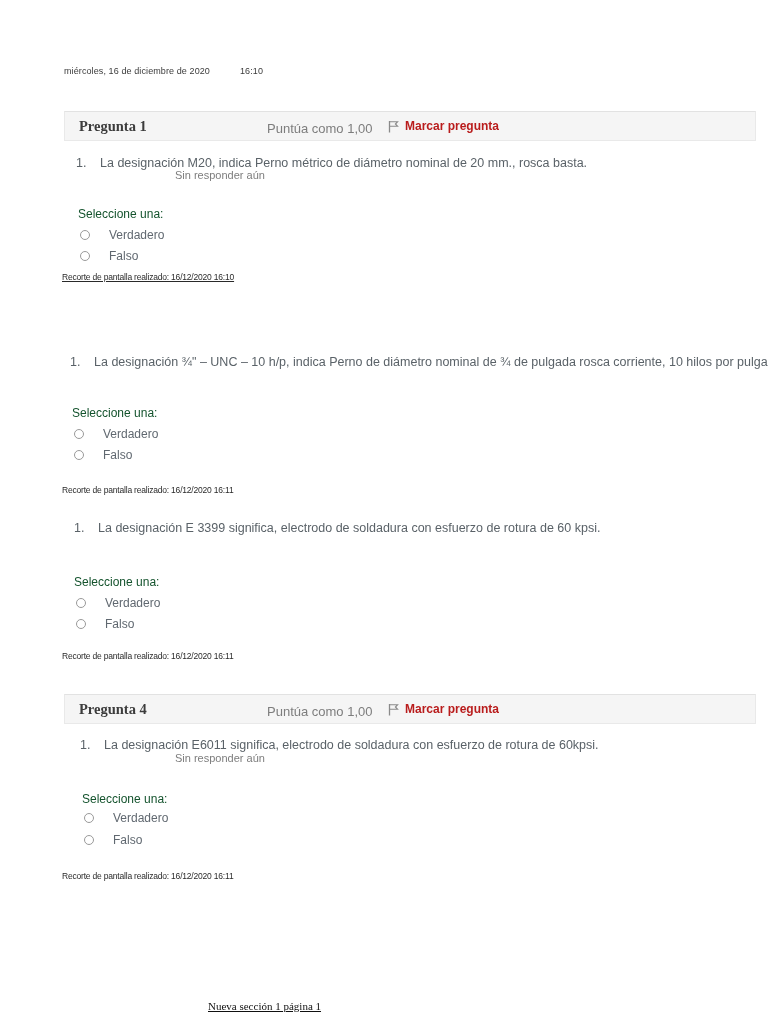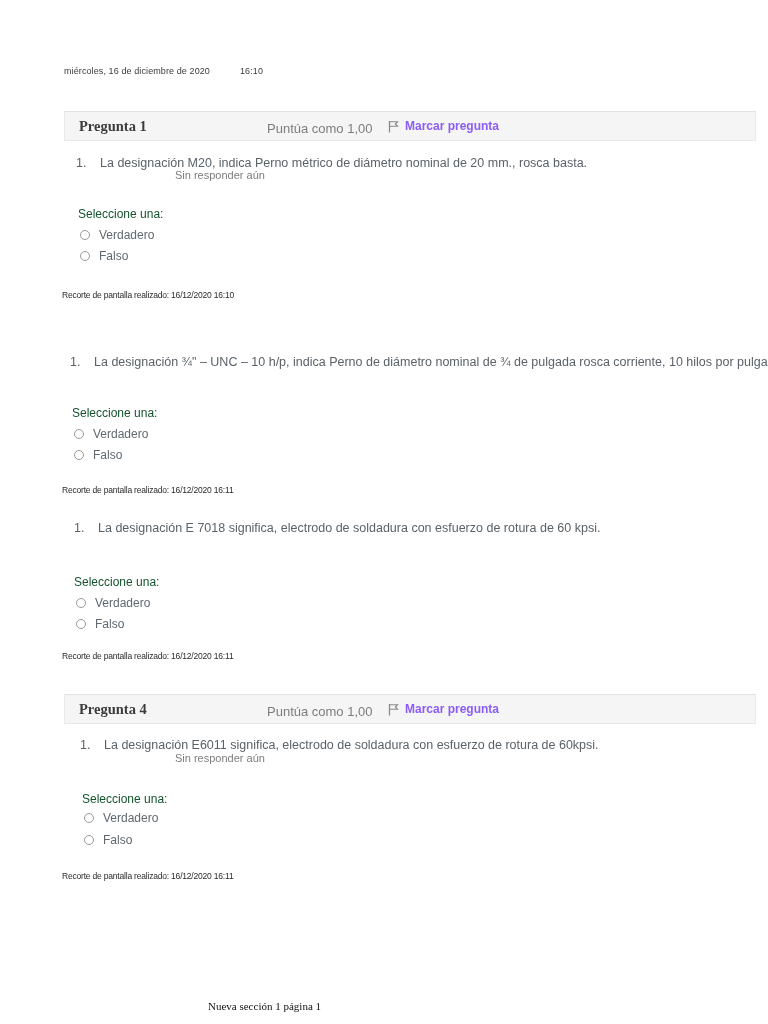--- a/index.html
+++ b/index.html
@@ -30,51 +30,51 @@
   .hdr-points {
     position:absolute; left:202px; top:9px;
     font-size:13px; color:#7d7d7d;
   }
   .hdr-flag {
     position:absolute; left:323px; top:7px;
     display:flex; align-items:center; gap:6px; cursor:pointer;
   }
   .hdr-flag .flag-glyph { display:inline-flex; }
   .hdr-flag .flag-label {
-    font-size:12px; font-weight:bold; color:#8b5cf6;
+    font-size:12px; font-weight:bold; color:#b91c1c;
   }
 
   .q-line {
     position:absolute; display:flex;
     font-size:12.5px; color:#5a6268; line-height:1.35;
   }
   .q-num { width:24px; flex:0 0 24px; }
   .q-text { white-space:nowrap; }
 
   .sel-label {
     position:absolute; font-size:12px; color:#14532d;
   }
   .opt-row {
-    position:absolute; display:flex; align-items:center; gap:9px; cursor:pointer;
+    position:absolute; display:flex; align-items:center; gap:19px; cursor:pointer;
   }
   .radio {
     width:10px; height:10px; border:1px solid #9a9a9a; border-radius:50%;
     background:#fff; flex:0 0 10px;
   }
   .opt-label { font-size:12px; color:#606870; }
 
   .snip {
     position:absolute; left:62px;
     font-size:8.5px; color:#2a2a2a; letter-spacing:-0.2px;
   }
 
   .footer {
     position:absolute; top:1000px; left:208px;
     font-family:"Liberation Serif", serif;
-    font-size:11px; color:#111111;
+    font-size:11px; color:#111111;text-decoration:underline;
   }
 </style>
 </head>
 <body>
 
 <div class="page">
 
   <div class="date-line">
     <span>miércoles, 16 de diciembre de 2020</span><span class="time">16:10</span>
   </div>
@@ -99,40 +99,40 @@
   </div>
   <div class="sel-label" style="top:207px; left:78px;">Seleccione una:</div>
   <div class="opt-row" style="top:228px; left:80px;">
     <span class="radio"></span>
     <span class="opt-label">Verdadero</span>
   </div>
   <div class="opt-row" style="top:249px; left:80px;">
     <span class="radio"></span>
     <span class="opt-label">Falso</span>
   </div>
-  <div class="snip" style="top:290px;">Recorte de pantalla realizado: 16/12/2020 16:10</div>
+  <div class="snip" style="top:272px;text-decoration:underline;">Recorte de pantalla realizado: 16/12/2020 16:10</div>
 
   <div class="q-line" style="top:354px; left:70px;">
     <span class="q-num">1.</span>
     <span class="q-text">La designación ¾" – UNC – 10 h/p, indica Perno de diámetro nominal de ¾ de pulgada rosca corriente, 10 hilos por pulgada.</span>
   </div>
   <div class="sel-label" style="top:406px; left:72px;">Seleccione una:</div>
   <div class="opt-row" style="top:427px; left:74px;">
     <span class="radio"></span>
     <span class="opt-label">Verdadero</span>
   </div>
   <div class="opt-row" style="top:448px; left:74px;">
     <span class="radio"></span>
     <span class="opt-label">Falso</span>
   </div>
   <div class="snip" style="top:485px;">Recorte de pantalla realizado: 16/12/2020 16:11</div>
 
   <div class="q-line" style="top:520px; left:74px;">
     <span class="q-num">1.</span>
-    <span class="q-text">La designación E 7018 significa, electrodo de soldadura con esfuerzo de rotura de 60 kpsi.</span>
+    <span class="q-text">La designación E 3399 significa, electrodo de soldadura con esfuerzo de rotura de 60 kpsi.</span>
   </div>
   <div class="sel-label" style="top:575px; left:74px;">Seleccione una:</div>
   <div class="opt-row" style="top:596px; left:76px;">
     <span class="radio"></span>
     <span class="opt-label">Verdadero</span>
   </div>
   <div class="opt-row" style="top:617px; left:76px;">
     <span class="radio"></span>
     <span class="opt-label">Falso</span>
   </div>

